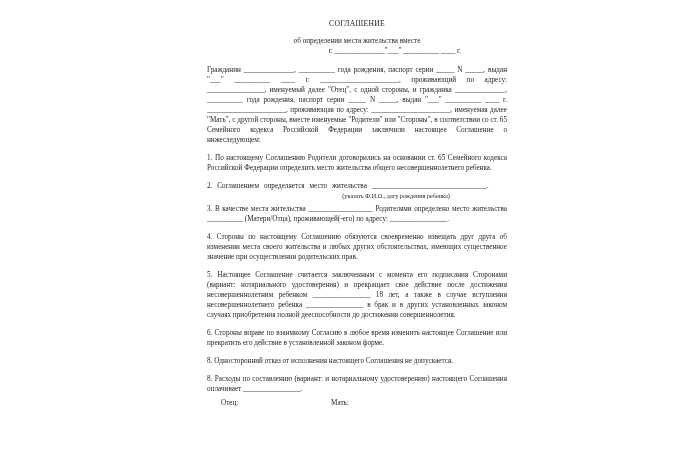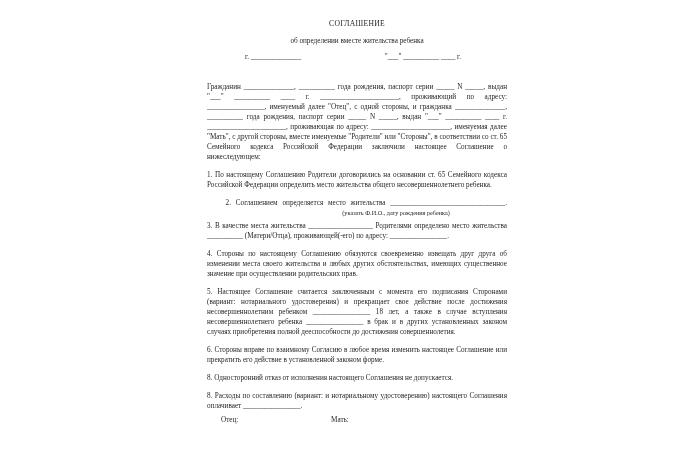--- a/index.html
+++ b/index.html
@@ -30,32 +30,31 @@
     text-align: center;
     font-size: 7.6px;
     letter-spacing: 0.3px;
   }
   .subtitle {
     text-align: center;
     margin-top: 7px;
   }
   .placedate {
     display: flex;
-    justify-content: space-between;
-    margin-top: 6px;
+    justify-content: flex-end;
     padding: 0 46px 0 38px;
     white-space: nowrap;
   }
   .para {
     margin: 8px 0 0 0;
     text-align: justify;
   }
-  .preamble { margin-top: 20px; }
+  .preamble { margin-top: 9px; }
   .clause2 {
-    text-align: right;
+    text-align: left;
     word-spacing: 3px;
   }
   .caption {
     margin: 0;
     margin-left: 45%;
     width: 36%;
     text-align: center;
     font-size: 6.2px;
     line-height: 9px;
   }
@@ -73,21 +72,21 @@
   .sig-col { width: 88px; }
   .sig-role { margin-top: 0; }
 </style>
 </head>
 <body>
 
 <div class="page">
   <div class="doc">
 
     <div class="title">СОГЛАШЕНИЕ</div>
-    <div class="subtitle">об определении вместе жительства ребенка</div>
+    <div class="subtitle">об определении места жительства вместе</div>
 
     <div class="placedate">
       <span>г. ______________</span>
       <span>"___" __________ ____ г.</span>
     </div>
 
     <p class="para preamble">Гражданин ______________, __________ года рождения, паспорт серии _____ N _____, выдан "___" __________ ____ г. ______________________, проживающий по адресу: ________________, именуемый далее "Отец", с одной стороны, и гражданка ______________, __________ года рождения, паспорт серии _____ N _____, выдан "___" __________ ____ г. ______________________, проживающая по адресу: ______________________, именуемая далее "Мать", с другой стороны, вместе именуемые "Родители" или "Стороны", в соответствии со ст. 65 Семейного кодекса Российской Федерации заключили настоящее Соглашение о нижеследующем:</p>
 
     <p class="para">1. По настоящему Соглашению Родители договорились на основании ст. 65 Семейного кодекса Российской Федерации определить место жительства общего несовершеннолетнего ребенка.</p>
 

